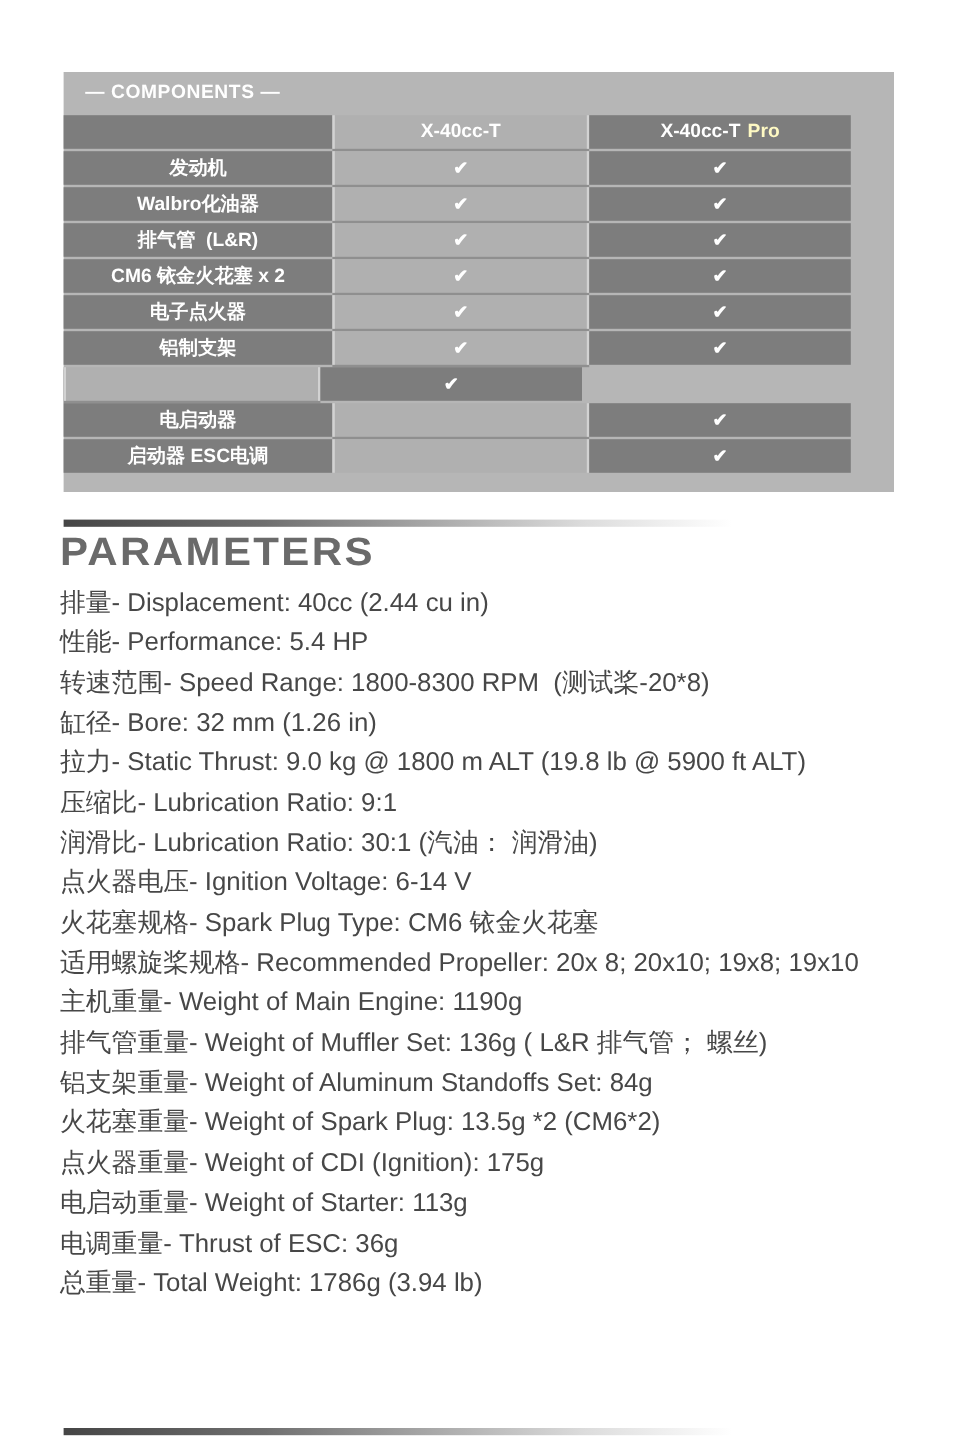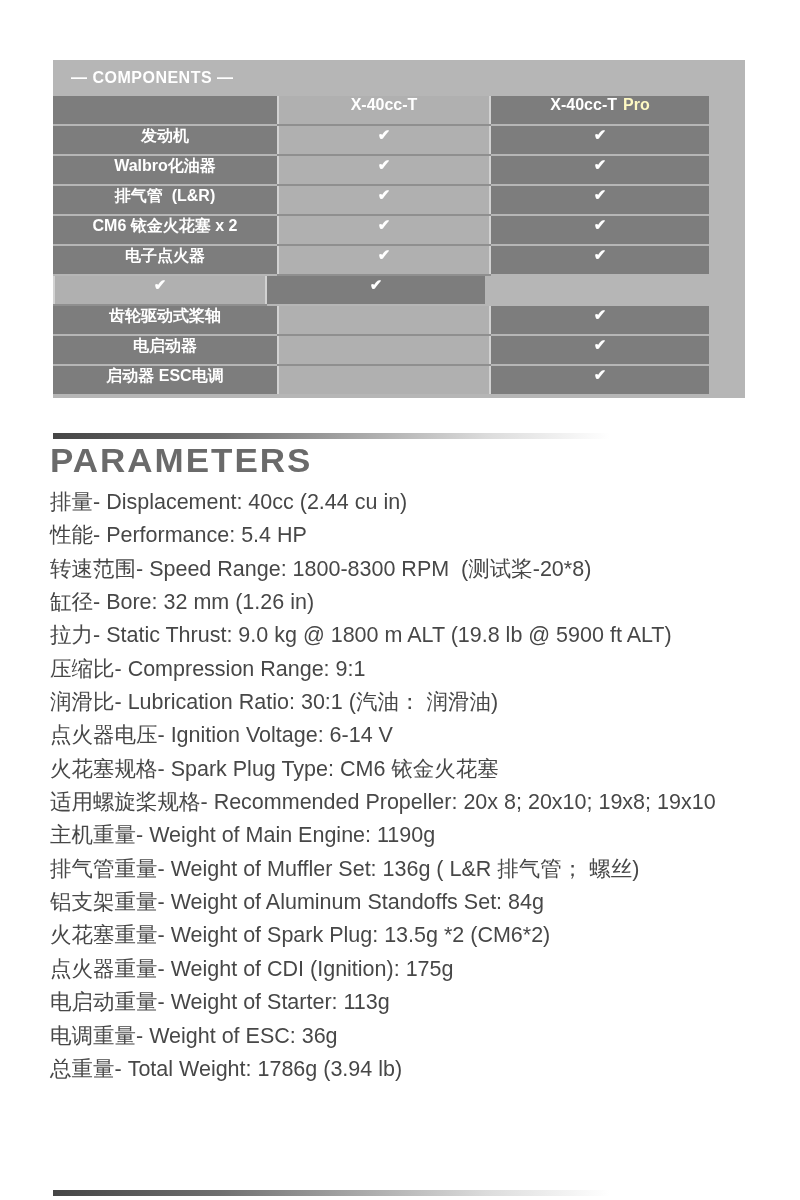--- a/index.html
+++ b/index.html
@@ -10,41 +10,41 @@
     position:relative;
     overflow:hidden;
   }
 
   
   .components-panel{
     position:absolute;
     left:53px; top:60px;
     width:692px;
     background:#b6b6b6;
-    padding-bottom:2px;
+    padding-bottom:14px;
   }
   .components-titlebar{
     height:36px;
     display:flex;align-items:center;
     padding-left:18px;
   }
   .components-title{
     color:#ffffff;
     font-size:16px;
     font-weight:bold;
     letter-spacing:0.5px;
   }
   .comp-table{width:658px;}
   .comp-row{
     display:flex;
     height:28px;
     margin-bottom:2px;
   }
   .cell{
-    display:flex;align-items:flex-start;justify-content:center;
+    display:flex;align-items:center;justify-content:center;
     box-sizing:border-box;
   }
   .cell.dark{
     background:#7d7d7d;
     color:#ffffff;
     font-weight:bold;
     font-size:16px;
   }
   .cell.mid{
     background:#b0b0b0;
@@ -172,32 +172,32 @@
         </div>
       <div class="cell mid col-std">
           <span class="check" style="color: rgb(255, 255, 255);">✔</span>
         </div>
       <div class="cell dark col-pro">
           <span class="check" style="color: rgb(255, 255, 255);">✔</span>
         </div>
     </div>
 
     <div class="comp-row">
-      <div class="cell mid col-std">
-          <span class="check" style="color: rgb(255, 255, 255);">✔</span>
-        </div>
-      <div class="cell dark col-pro">
-          <span class="check" style="color: rgb(255, 255, 255);">✔</span>
-        </div>
-    </div>
-
-    <div class="comp-row">
-      <div class="cell dark col-label">
-          <span class="label-text">齿轮驱动式桨轴</span>
-        </div>
+      <div class="cell dark col-label">
+          <span class="label-text">铝制支架</span>
+        </div>
+      <div class="cell mid col-std">
+          <span class="check" style="color: rgb(255, 255, 255);">✔</span>
+        </div>
+      <div class="cell dark col-pro">
+          <span class="check" style="color: rgb(255, 255, 255);">✔</span>
+        </div>
+    </div>
+
+    <div class="comp-row">
       <div class="cell mid col-std">
           <span class="check" style="color: rgb(255, 255, 255);"></span>
         </div>
       <div class="cell dark col-pro">
           <span class="check" style="color: rgb(255, 255, 255);">✔</span>
         </div>
     </div>
 
     <div class="comp-row">
       <div class="cell dark col-label">
@@ -230,26 +230,26 @@
 <div class="grad-bar grad-bottom"></div>
 
 <div class="params-heading">PARAMETERS</div>
 
 <div class="params-list">
   <div class="spec-line">排量- Displacement: 40cc (2.44 cu in)</div>
   <div class="spec-line">性能- Performance: 5.4 HP</div>
   <div class="spec-line">转速范围- Speed Range: 1800-8300 RPM  (测试桨-20*8)</div>
   <div class="spec-line">缸径- Bore: 32 mm (1.26 in)</div>
   <div class="spec-line">拉力- Static Thrust: 9.0 kg @ 1800 m ALT (19.8 lb @ 5900 ft ALT)</div>
-  <div class="spec-line">压缩比- Compression Range: 9:1</div>
+  <div class="spec-line">压缩比- Lubrication Ratio: 9:1</div>
   <div class="spec-line">润滑比- Lubrication Ratio: 30:1 (汽油： 润滑油)</div>
   <div class="spec-line">点火器电压- Ignition Voltage: 6-14 V</div>
   <div class="spec-line">火花塞规格- Spark Plug Type: CM6 铱金火花塞</div>
   <div class="spec-line">适用螺旋桨规格- Recommended Propeller: 20x 8; 20x10; 19x8; 19x10</div>
   <div class="spec-line">主机重量- Weight of Main Engine: 1190g</div>
   <div class="spec-line">排气管重量- Weight of Muffler Set: 136g ( L&amp;R 排气管； 螺丝)</div>
   <div class="spec-line">铝支架重量- Weight of Aluminum Standoffs Set: 84g</div>
   <div class="spec-line">火花塞重量- Weight of Spark Plug: 13.5g *2 (CM6*2)</div>
   <div class="spec-line">点火器重量- Weight of CDI (Ignition): 175g</div>
   <div class="spec-line">电启动重量- Weight of Starter: 113g</div>
-  <div class="spec-line">电调重量- Weight of ESC: 36g</div>
+  <div class="spec-line">电调重量- Thrust of ESC: 36g</div>
   <div class="spec-line">总重量- Total Weight: 1786g (3.94 lb)</div>
 </div>
 
 </body></html>

